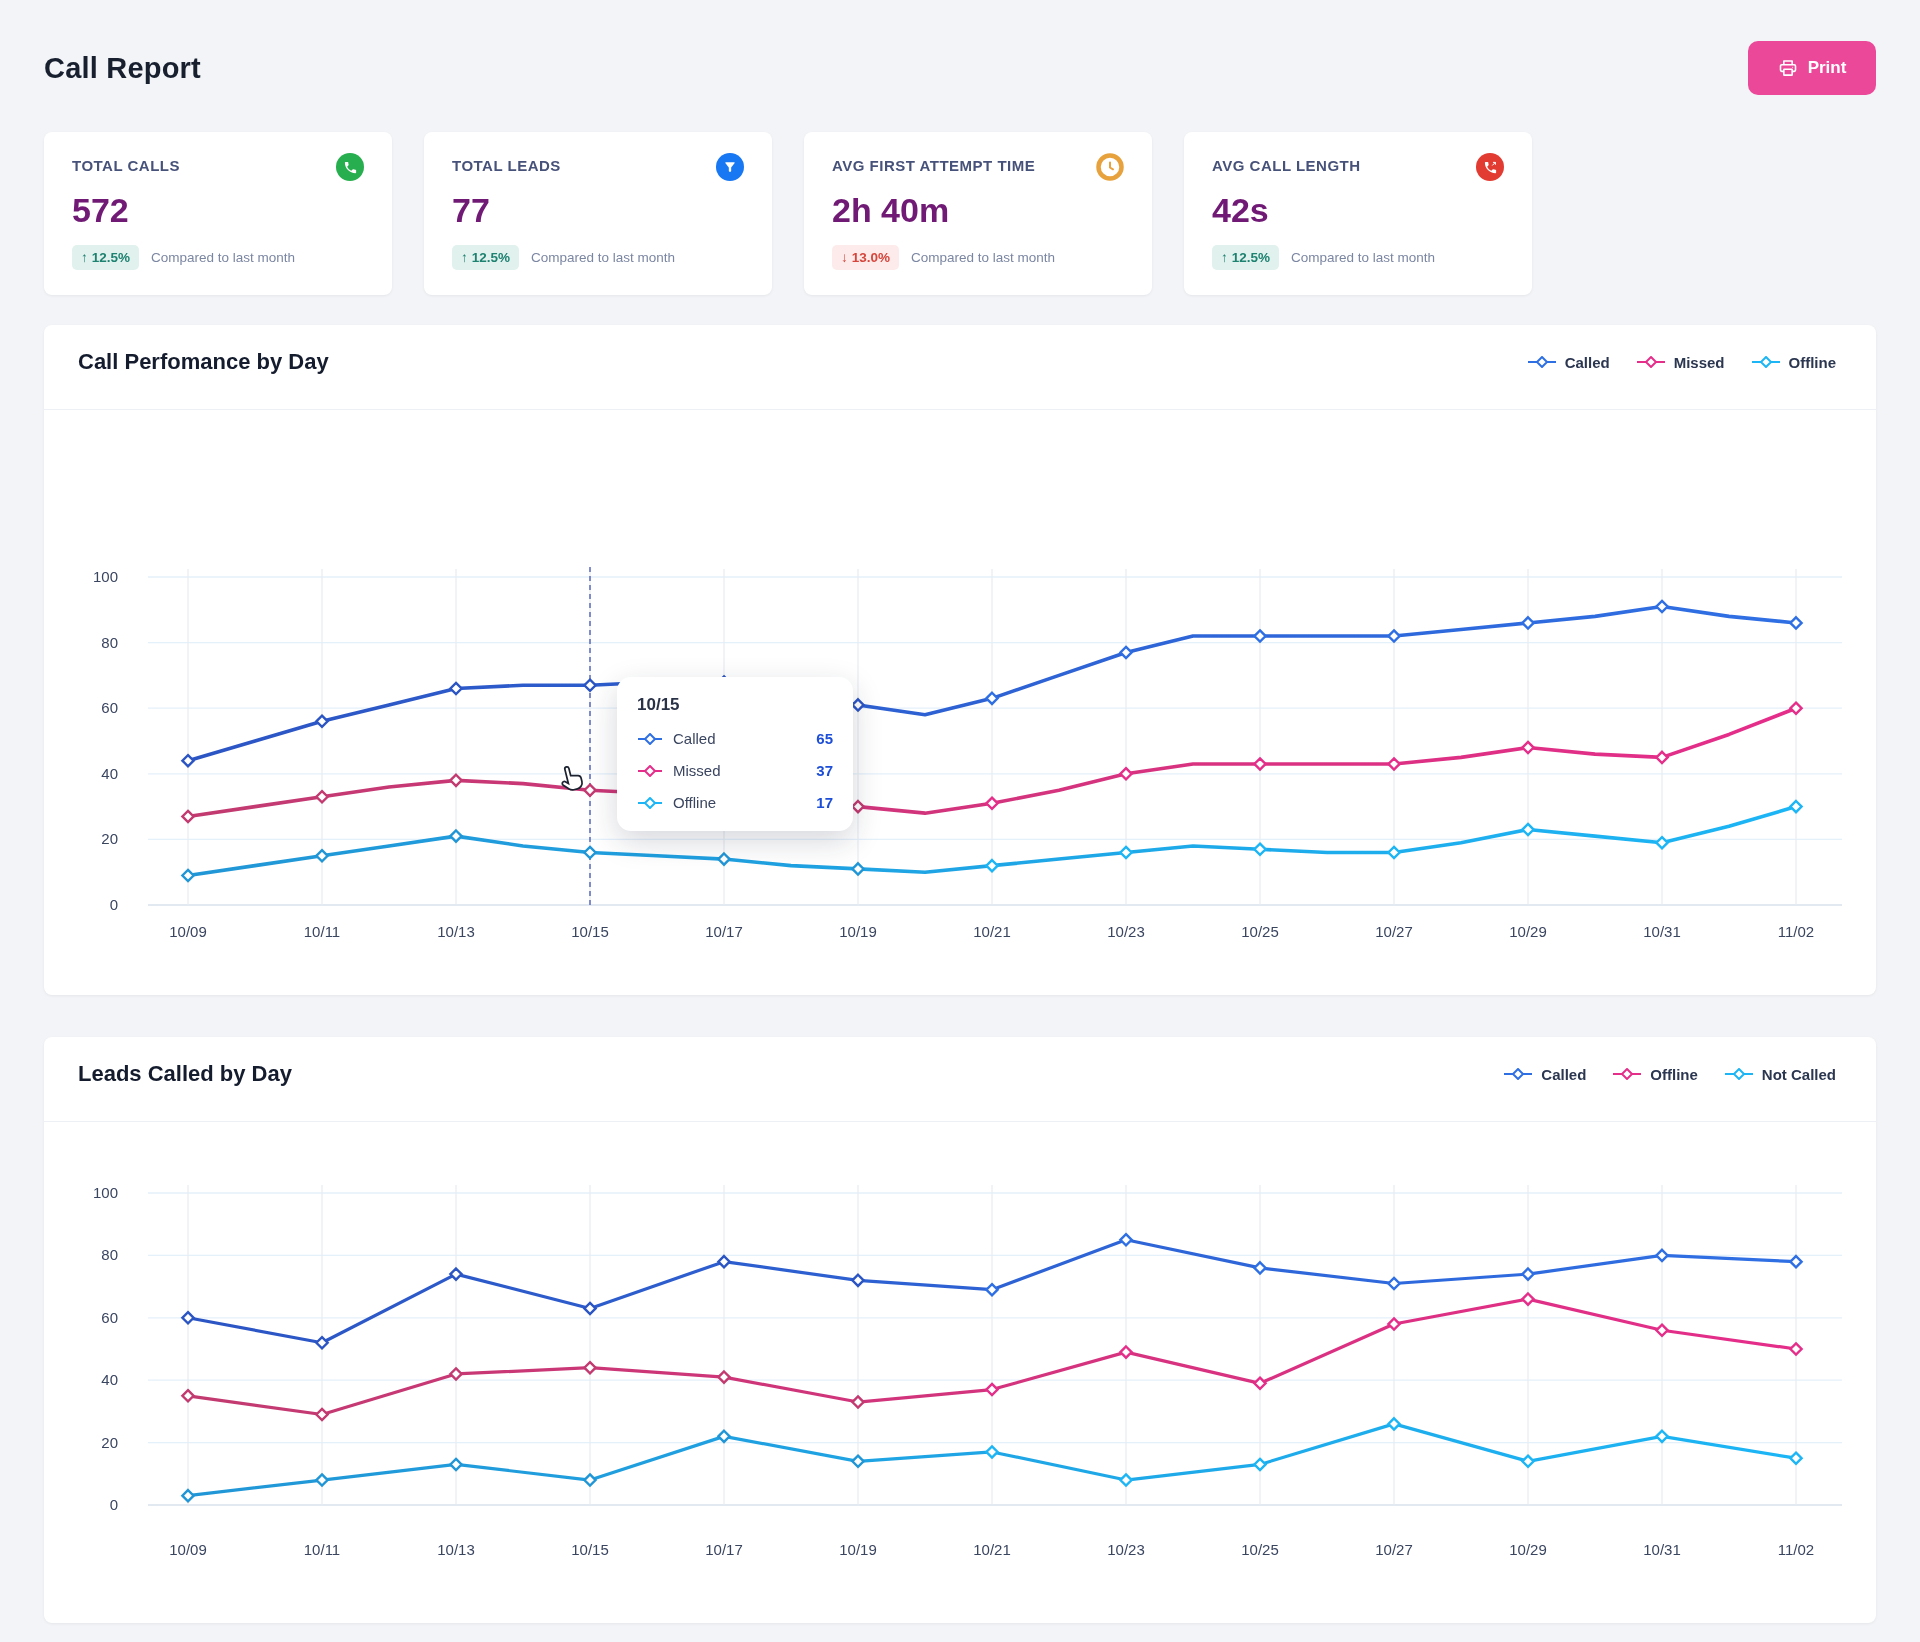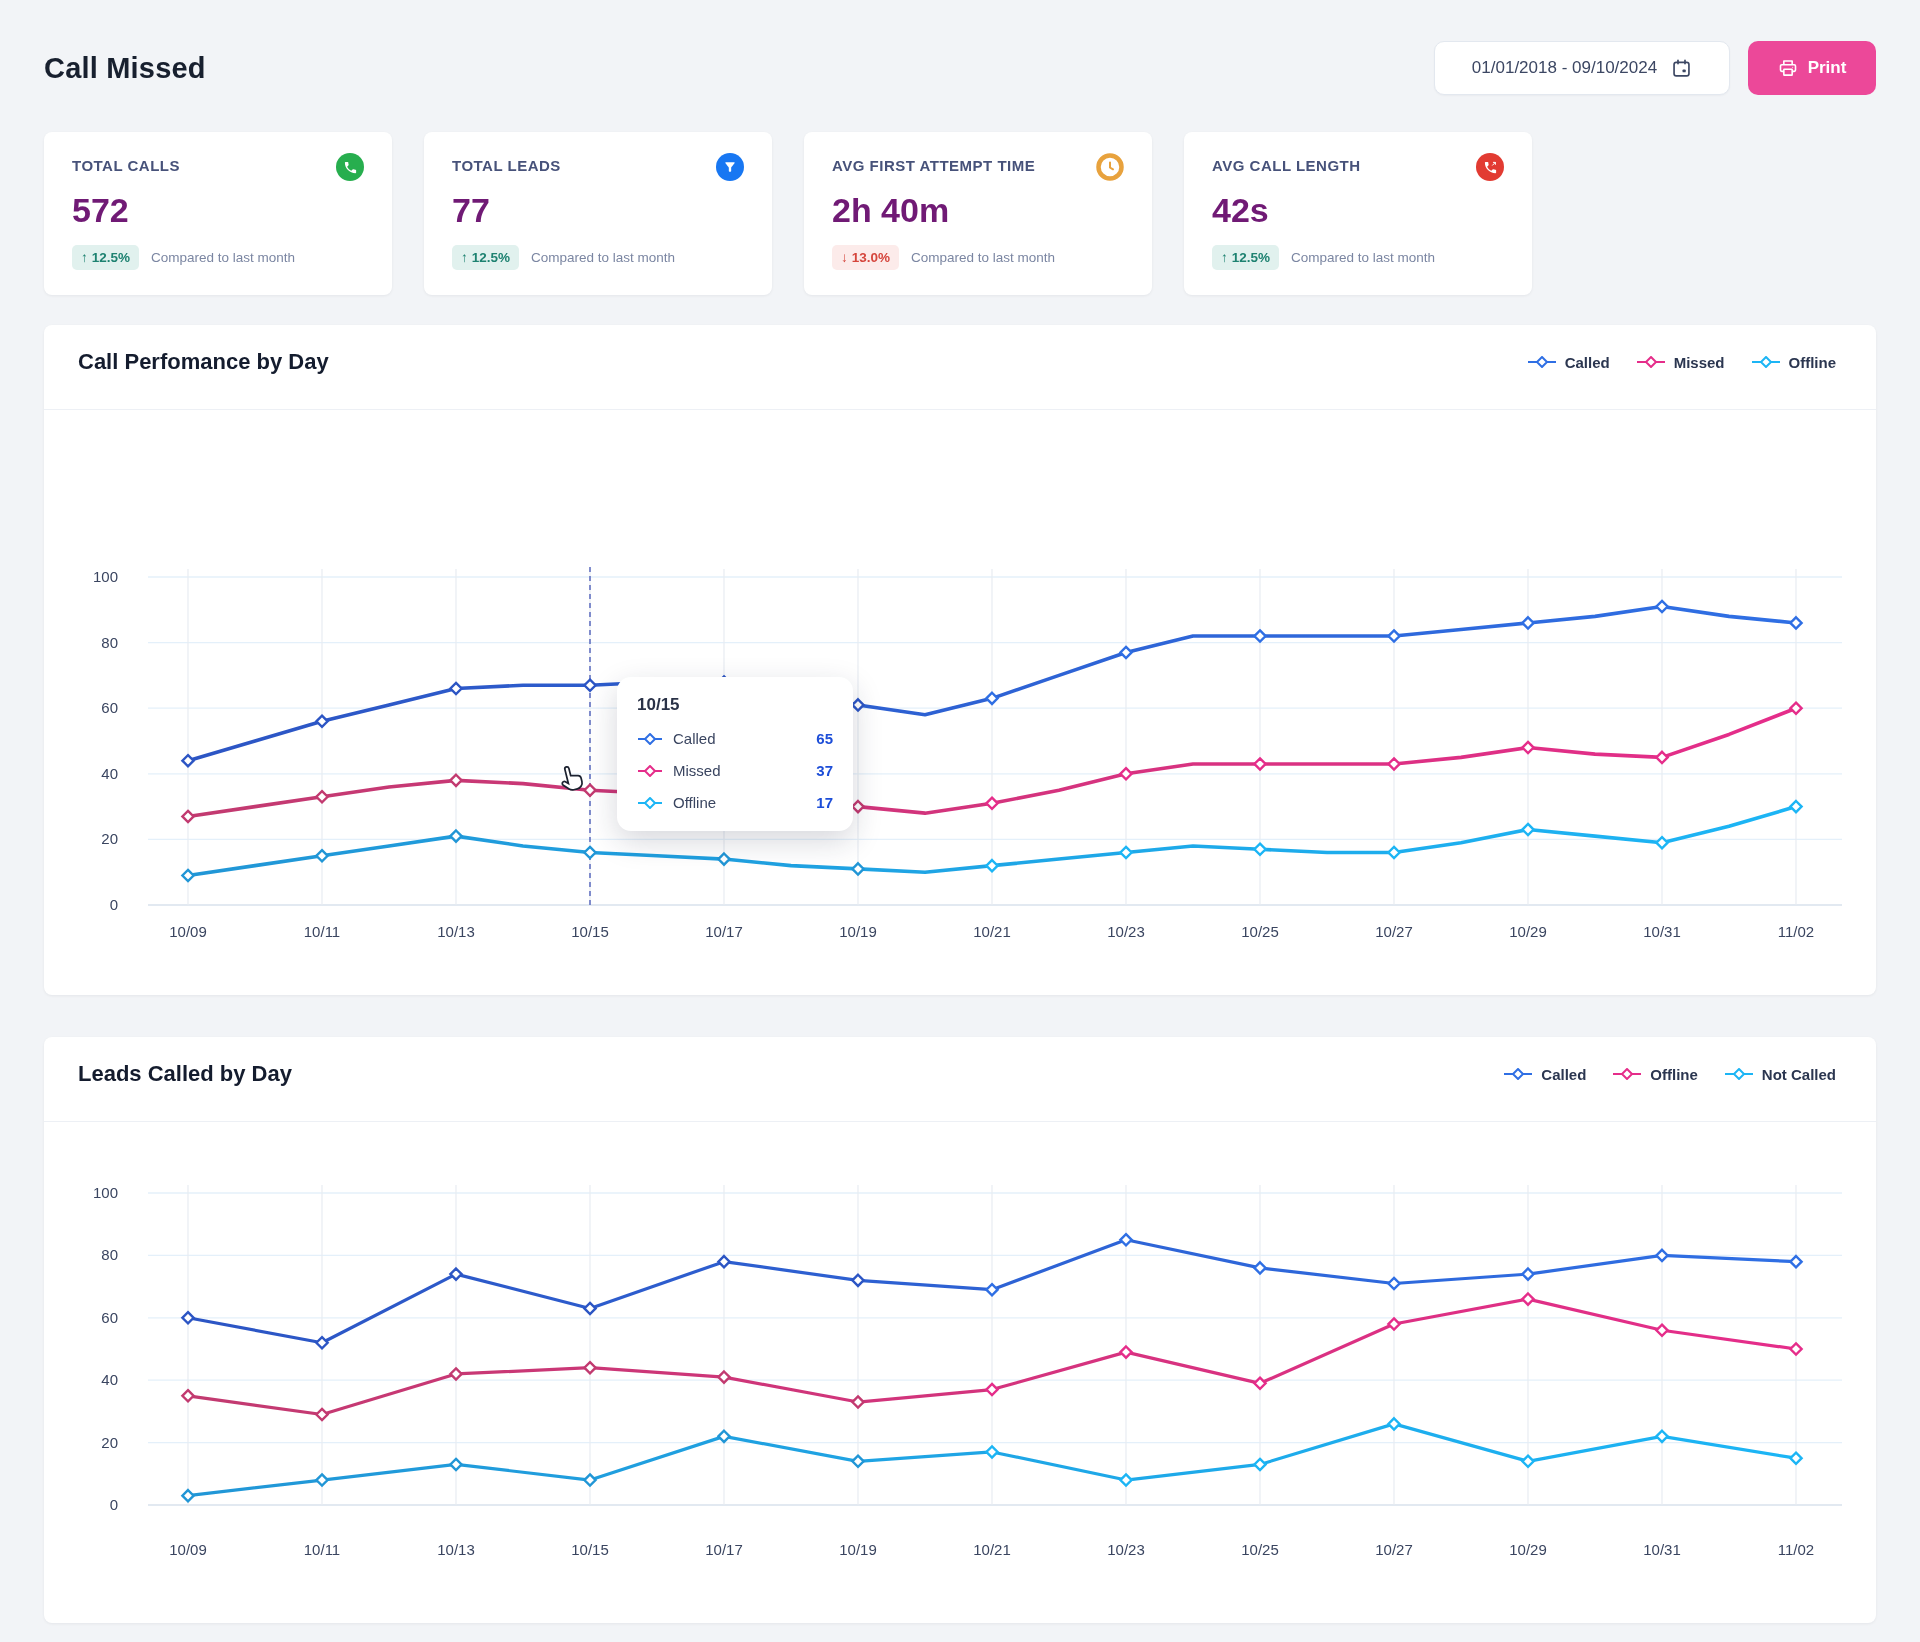--- a/index.html
+++ b/index.html
@@ -49,33 +49,22 @@
   .tooltip-row .val { margin-left:auto; font-weight:600; color:#1d4ed8; }
 
   .cursor-hand { position:absolute; left:516px; top:438px; z-index:4; transform:rotate(-14deg); }
 </style>
 </head>
 <body>
 
 <div class="page">
 
   <div class="topbar">
-    <div class="page-title">Call Missed</div>
+    <div class="page-title">Call Report</div>
     <div class="topbar-right">
-      <div class="date-range">
-        <span>01/01/2018 - 09/10/2024</span>
-        <span style="display:flex;">
-          <svg width="21" height="21" viewBox="0 0 24 24" fill="none" stroke="#3c4763" stroke-width="1.9" stroke-linecap="round">
-            <rect x="3.5" y="5" width="17" height="15.5" rx="2.5"></rect>
-            <line x1="8" y1="2.8" x2="8" y2="6.6"></line>
-              <line x1="16" y1="2.8" x2="16" y2="6.6"></line>
-            <rect x="13.2" y="13.2" width="3.6" height="3.2" rx="0.8" fill="#3c4763" stroke="none"></rect>
-          </svg>
-        </span>
-      </div>
       <button class="print-btn">
         <span style="display:flex;">
           <svg width="20" height="20" viewBox="0 0 24 24" fill="none" stroke="#ffffff" stroke-width="1.9" stroke-linejoin="round">
             <path d="M7 8V3.5h10V8"></path>
             <path d="M7 16H4.5a1.5 1.5 0 0 1-1.5-1.5v-5A1.5 1.5 0 0 1 4.5 8h15A1.5 1.5 0 0 1 21 9.5v5a1.5 1.5 0 0 1-1.5 1.5H17"></path>
             <rect x="7" y="13.5" width="10" height="7" rx="0.5"></rect>
             <circle cx="17.6" cy="11" r="0.6" fill="#fff" stroke="none"></circle>
           </svg>
         </span>
         <span>Print</span>

